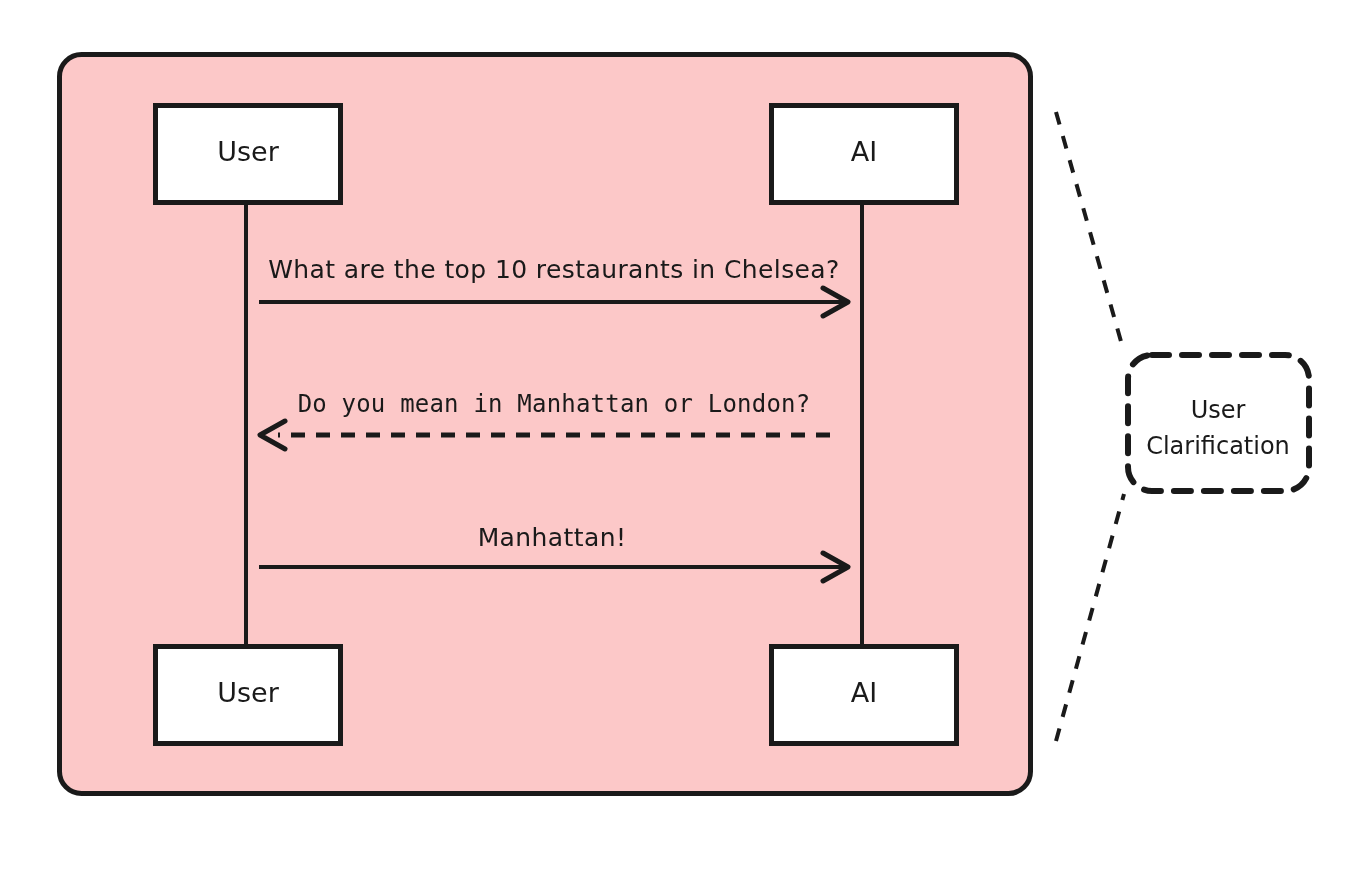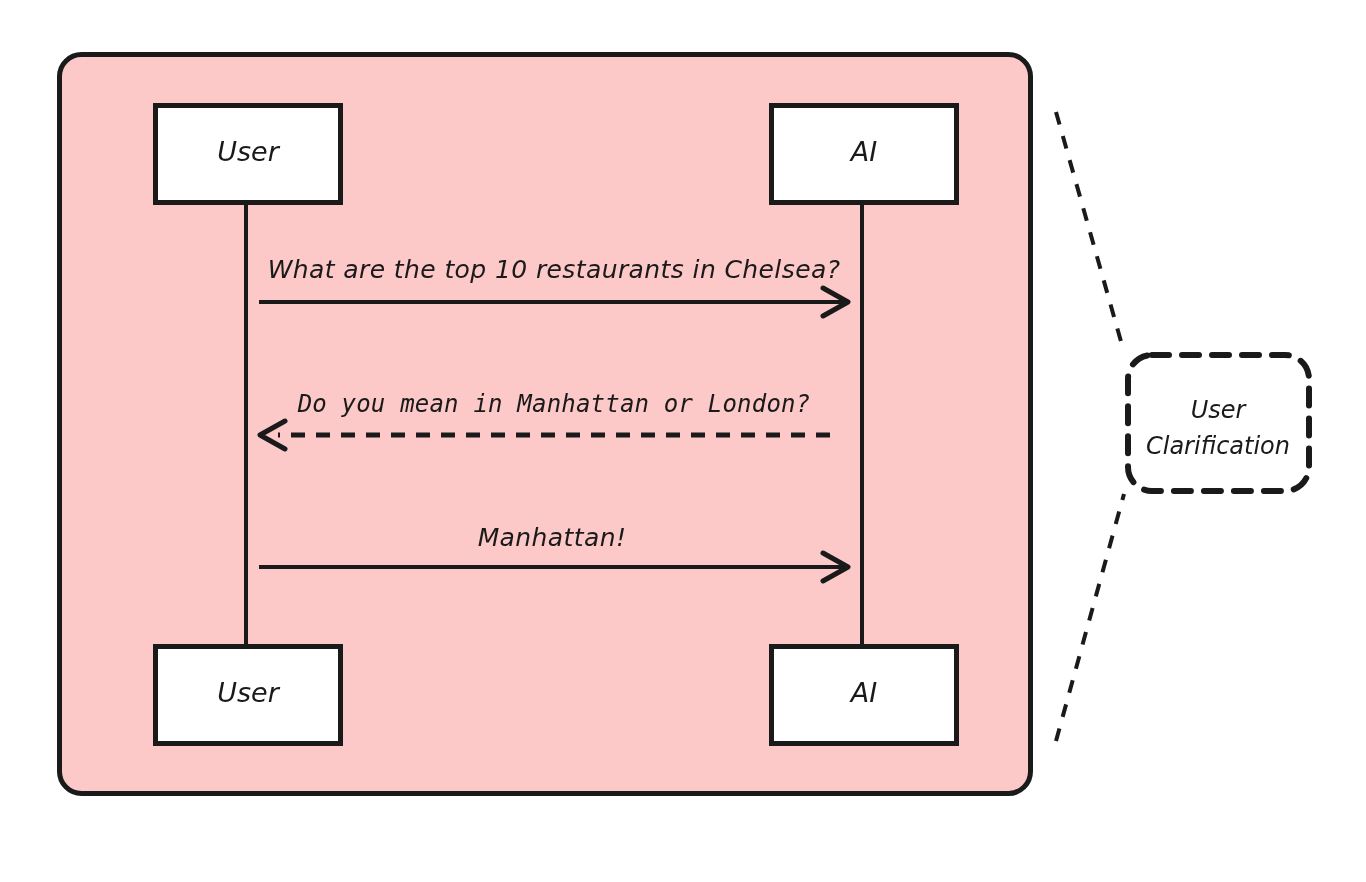--- a/index.html
+++ b/index.html
@@ -3,21 +3,21 @@
 <meta charset="utf-8">
 <style>
   html,body{margin:0;padding:0;}
   body{
     width:1366px;height:882px;
     background:#ffffff;
     font-family:"DejaVu Sans", sans-serif;
     overflow:hidden;
     position:relative;
   }
-  #stage{position:absolute;inset:0;width:1126px;height:882px;font-style:italic;}
+  #stage{position:absolute;inset:0;width:1126px;height:882px;}
   svg#diagram{position:absolute;left:0;top:0;width:1366px;height:882px;display:block;}
 
   .frame-fill{fill:#fcc8c8;stroke:#1a1a1a;stroke-width:5;}
   .actor-box{fill:#ffffff;stroke:#1a1a1a;stroke-width:5;}
   .lifeline{stroke:#1a1a1a;stroke-width:4;}
   .msg-line{stroke:#1a1a1a;stroke-width:4;fill:none;}
   .msg-line-dashed{stroke:#1a1a1a;stroke-width:5;fill:none;stroke-dasharray:14 11;stroke-linecap:butt;}
   .arrow-head{fill:none;stroke:#1a1a1a;stroke-width:5;stroke-linecap:round;stroke-linejoin:round;}
   .note-box{fill:#ffffff;stroke:#1a1a1a;stroke-width:6;stroke-dasharray:17 13;stroke-linecap:round;}
   .connector{stroke:#1a1a1a;stroke-width:4;fill:none;stroke-dasharray:13 12;stroke-linecap:butt;}

